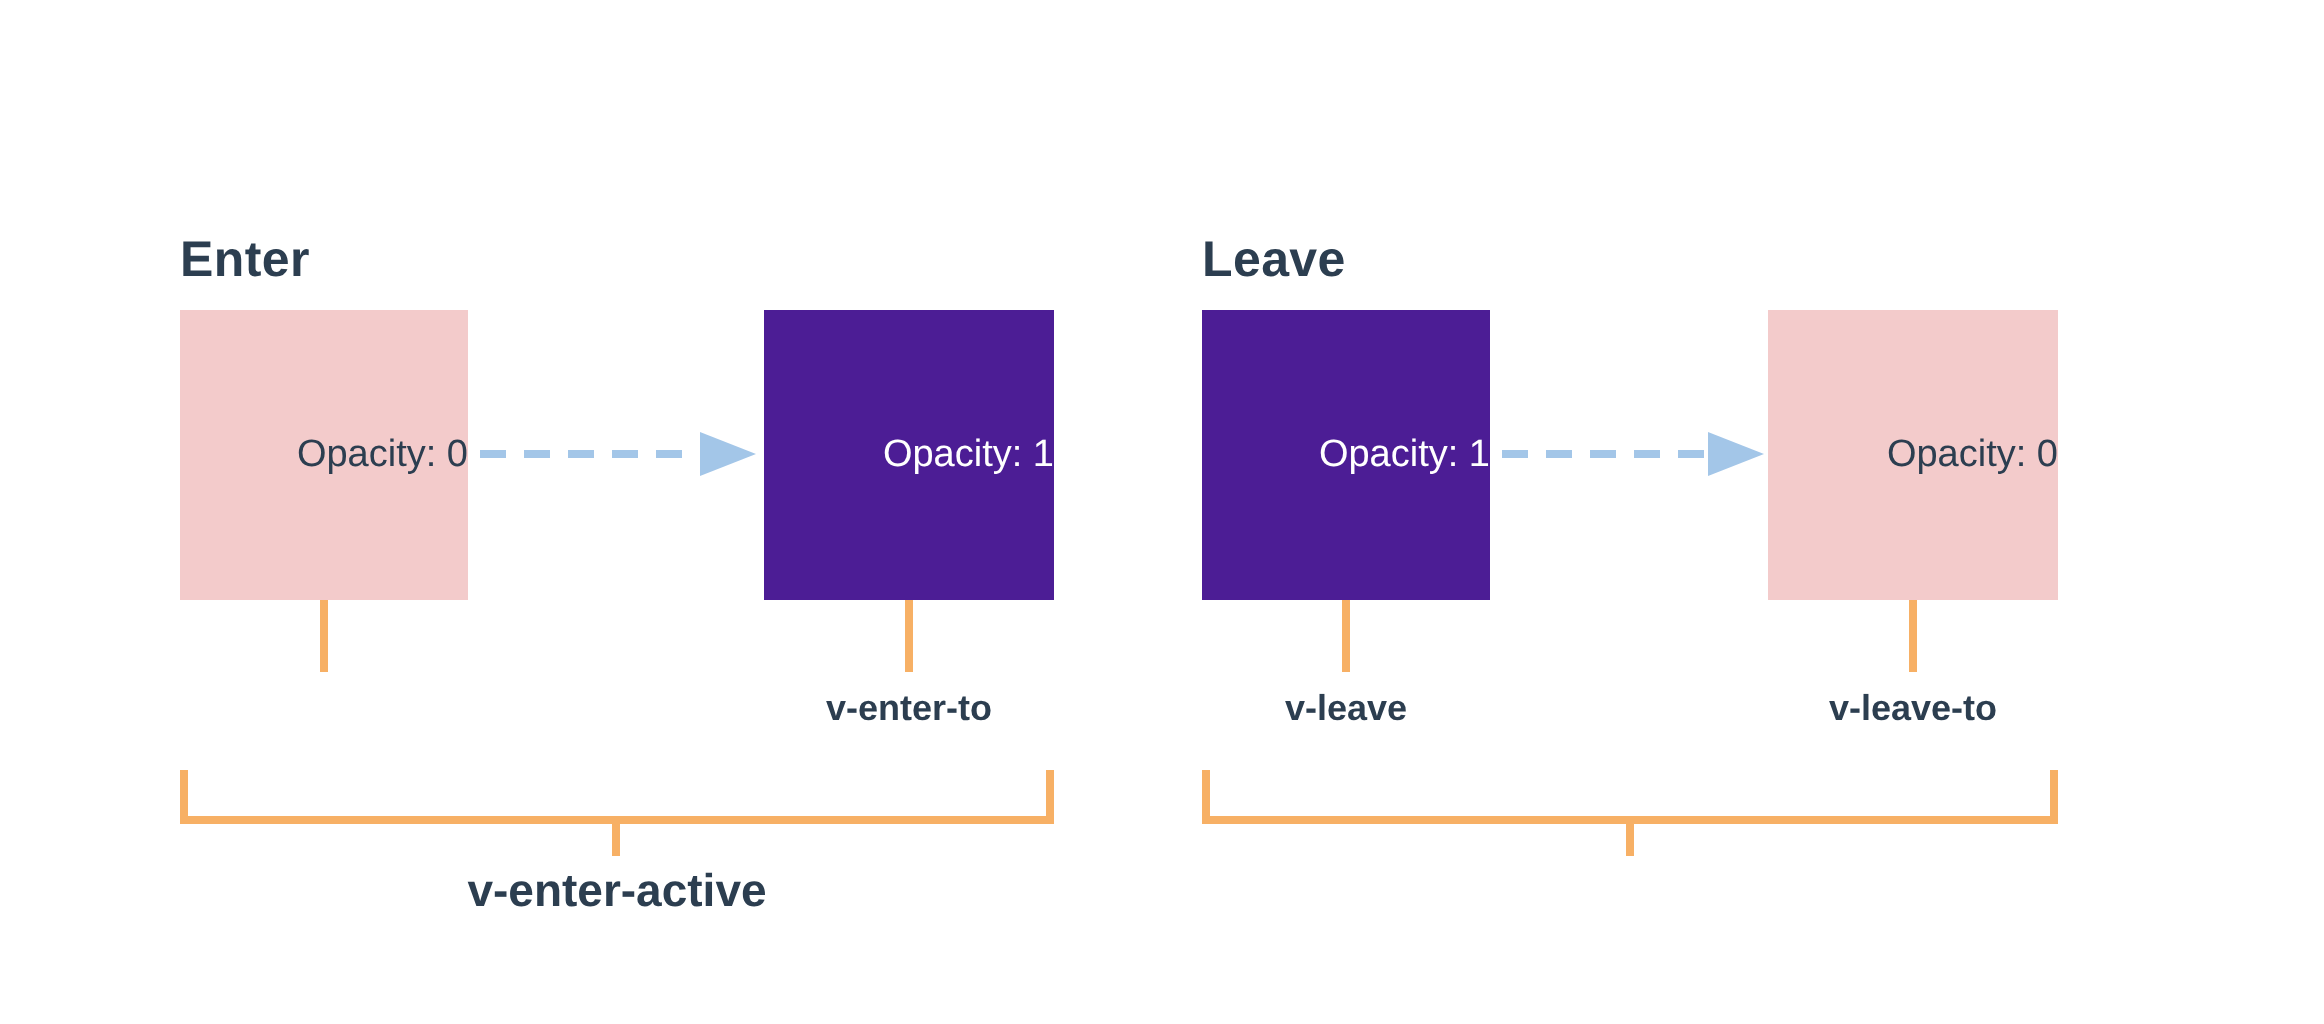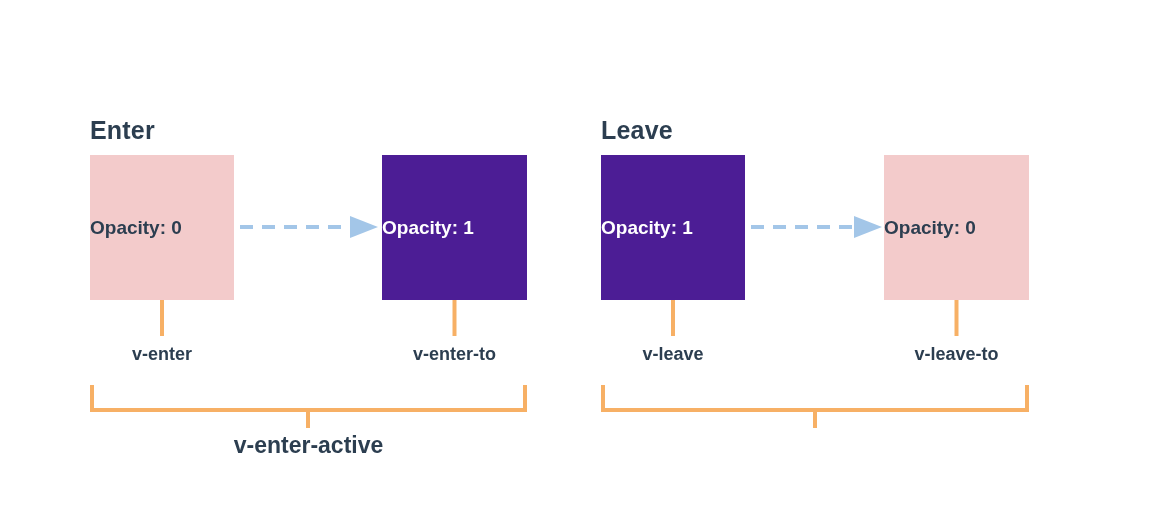--- a/index.html
+++ b/index.html
@@ -34,23 +34,23 @@
   }
   .section-title--enter { left: 90px;  width: 437px; }
   .section-title--leave { left: 601px; width: 428px; }
 
   .box {
     position: absolute;
     top: 155px;
     height: 145px;
     display: flex;
     align-items: center;
-    justify-content: flex-start;
+    justify-content: flex-end;
     font-size: 19px;
-    font-weight: 700;
+    font-weight: 400;
   }
   .box--pink { background: #f3cbcb; color: #2c3e50; }
   .box--red  { background: #4c1d95; color: #ffffff; }
   .box--1 { left: 90px;  width: 144px; }
   .box--2 { left: 382px; width: 145px; }
   .box--3 { left: 601px; width: 144px; }
   .box--4 { left: 884px; width: 145px; }
 
   .class-label {
     position: absolute;
@@ -120,20 +120,19 @@
   <div class="box box--red box--2">
     <span>Opacity: 1</span>
   </div>
   <div class="box box--red box--3">
     <span>Opacity: 1</span>
   </div>
   <div class="box box--pink box--4">
     <span>Opacity: 0</span>
   </div>
 
-  <div class="class-label class-label--1">v-enter</div>
   <div class="class-label class-label--2">v-enter-to</div>
   <div class="class-label class-label--3">v-leave</div>
   <div class="class-label class-label--4">v-leave-to</div>
 
   <div class="active-label active-label--enter">v-enter-active</div>
 
 </div>
 
 </body></html>

